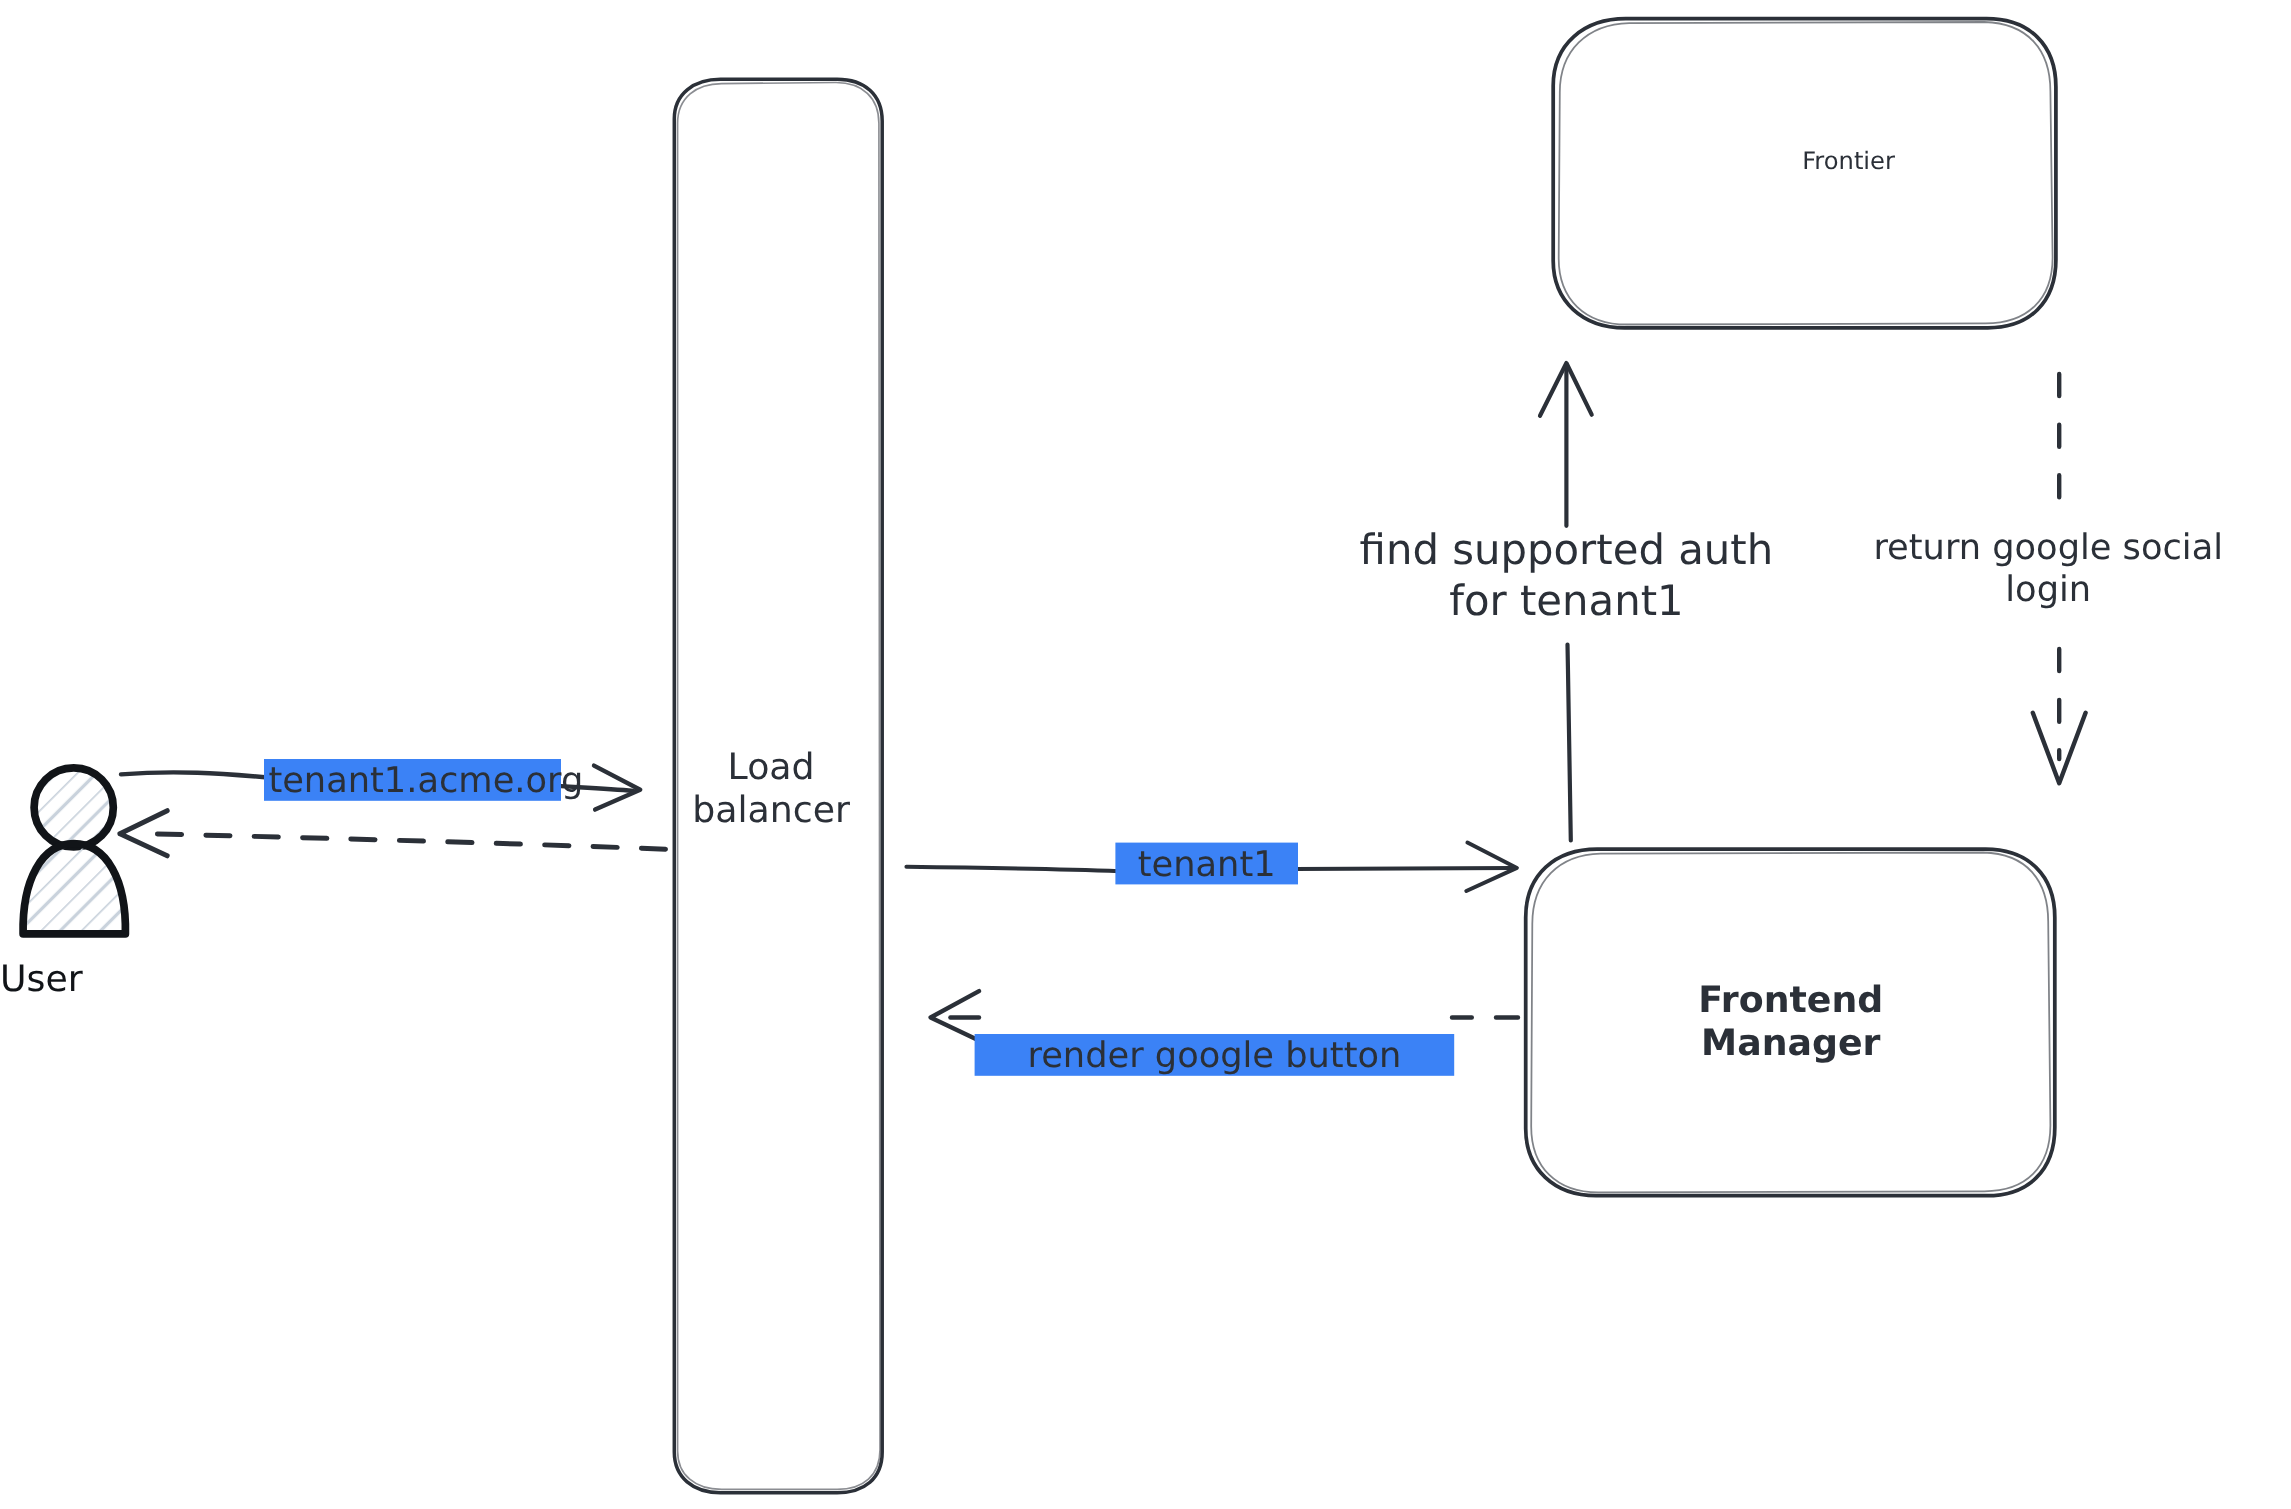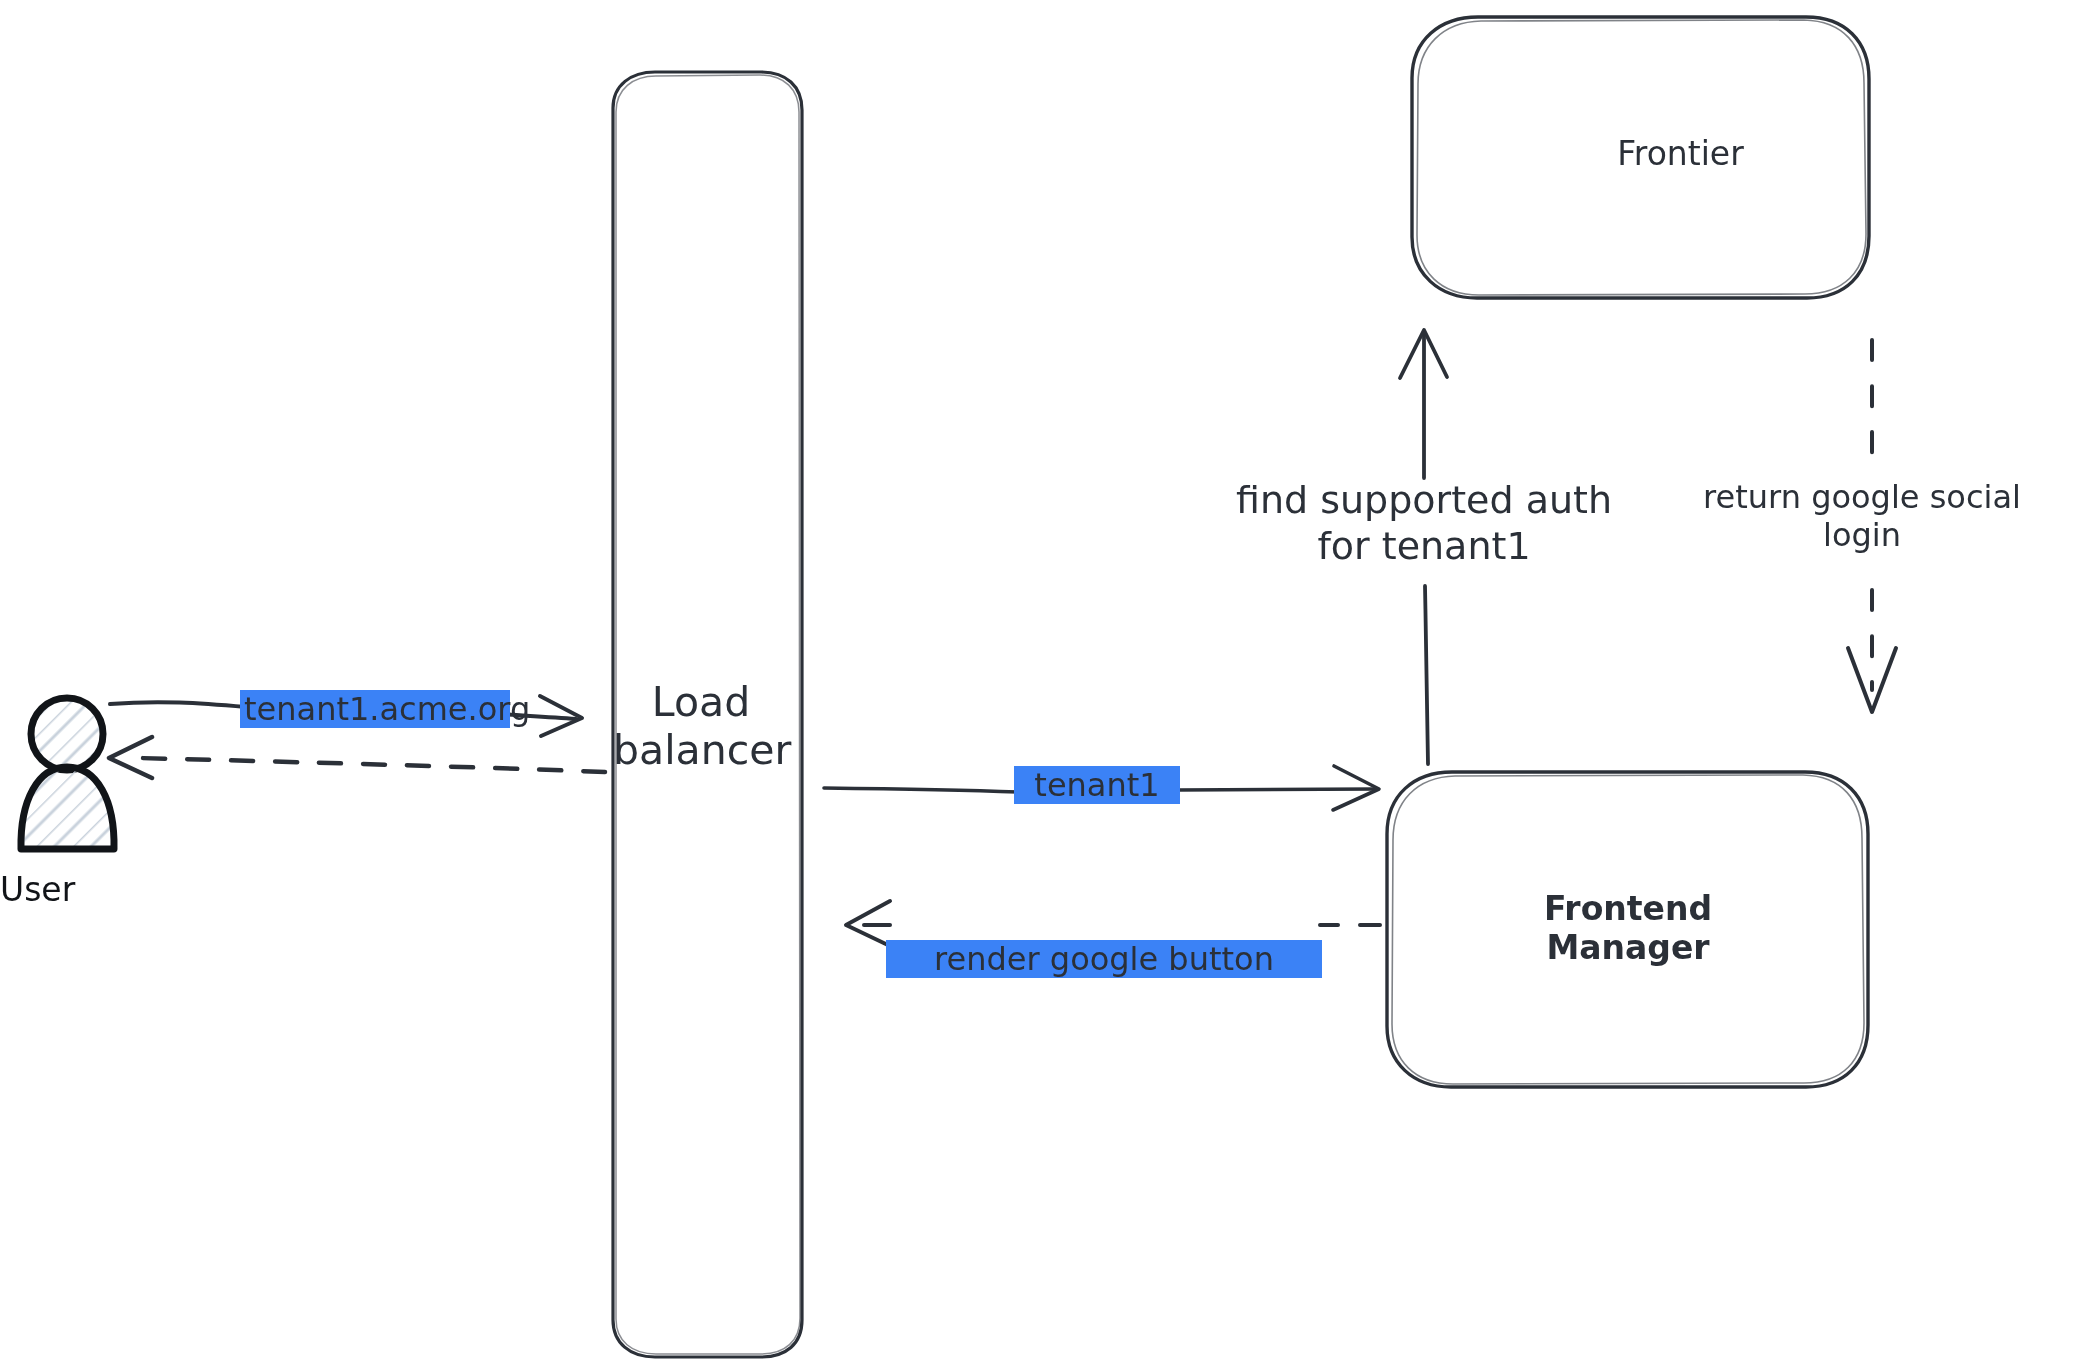--- a/index.html
+++ b/index.html
@@ -120,24 +120,24 @@
 
     <g>
       <path d="M 1872 340 C 1872 400 1872 440 1872 470" fill="none" stroke="#2b3038" stroke-width="4" stroke-linecap="round" stroke-dasharray="20 26"></path>
       <path d="M 1872 590 C 1872 630 1872 660 1872 690" fill="none" stroke="#2b3038" stroke-width="4" stroke-linecap="round" stroke-dasharray="20 26"></path>
       <path d="M 1848 648 L 1872 712 L 1896 648" fill="none" stroke="#2b3038" stroke-width="4" stroke-linecap="round" stroke-linejoin="round"></path>
     </g>
   </svg>
 
   <div class="actor-label" style="left:0px; top:870px; width:138px; font-size:33px;">User</div>
 
-  <div class="node-label" style="left:613px; top:678px; width:176px; font-size:41px;">Load
+  <div class="node-label" style="left:613px; top:678px; width:176px; font-size:33px;">Load
 balancer</div>
 
-  <div class="node-label" style="left:1412px; top:135px; width:537px; font-size:33px;">Frontier</div>
+  <div class="node-label" style="left:1412px; top:135px; width:537px; font-size:22px;">Frontier</div>
 
   <div class="node-label" style="left:1387px; top:890px; width:482px; font-size:33px;font-weight:bold;">Frontend
 Manager</div>
 
   <div class="edge-label" style="left:240px; top:690px; width:262px; font-size:32px; padding:0 4px;">tenant1.acme.org</div>
 
   <div class="edge-label" style="left:1014px; top:766px; width:166px; font-size:32px;">tenant1</div>
 
   <div class="edge-label" style="left:886px; top:902px; width:436px; font-size:32px;margin-top:38px;">render google button</div>
 

